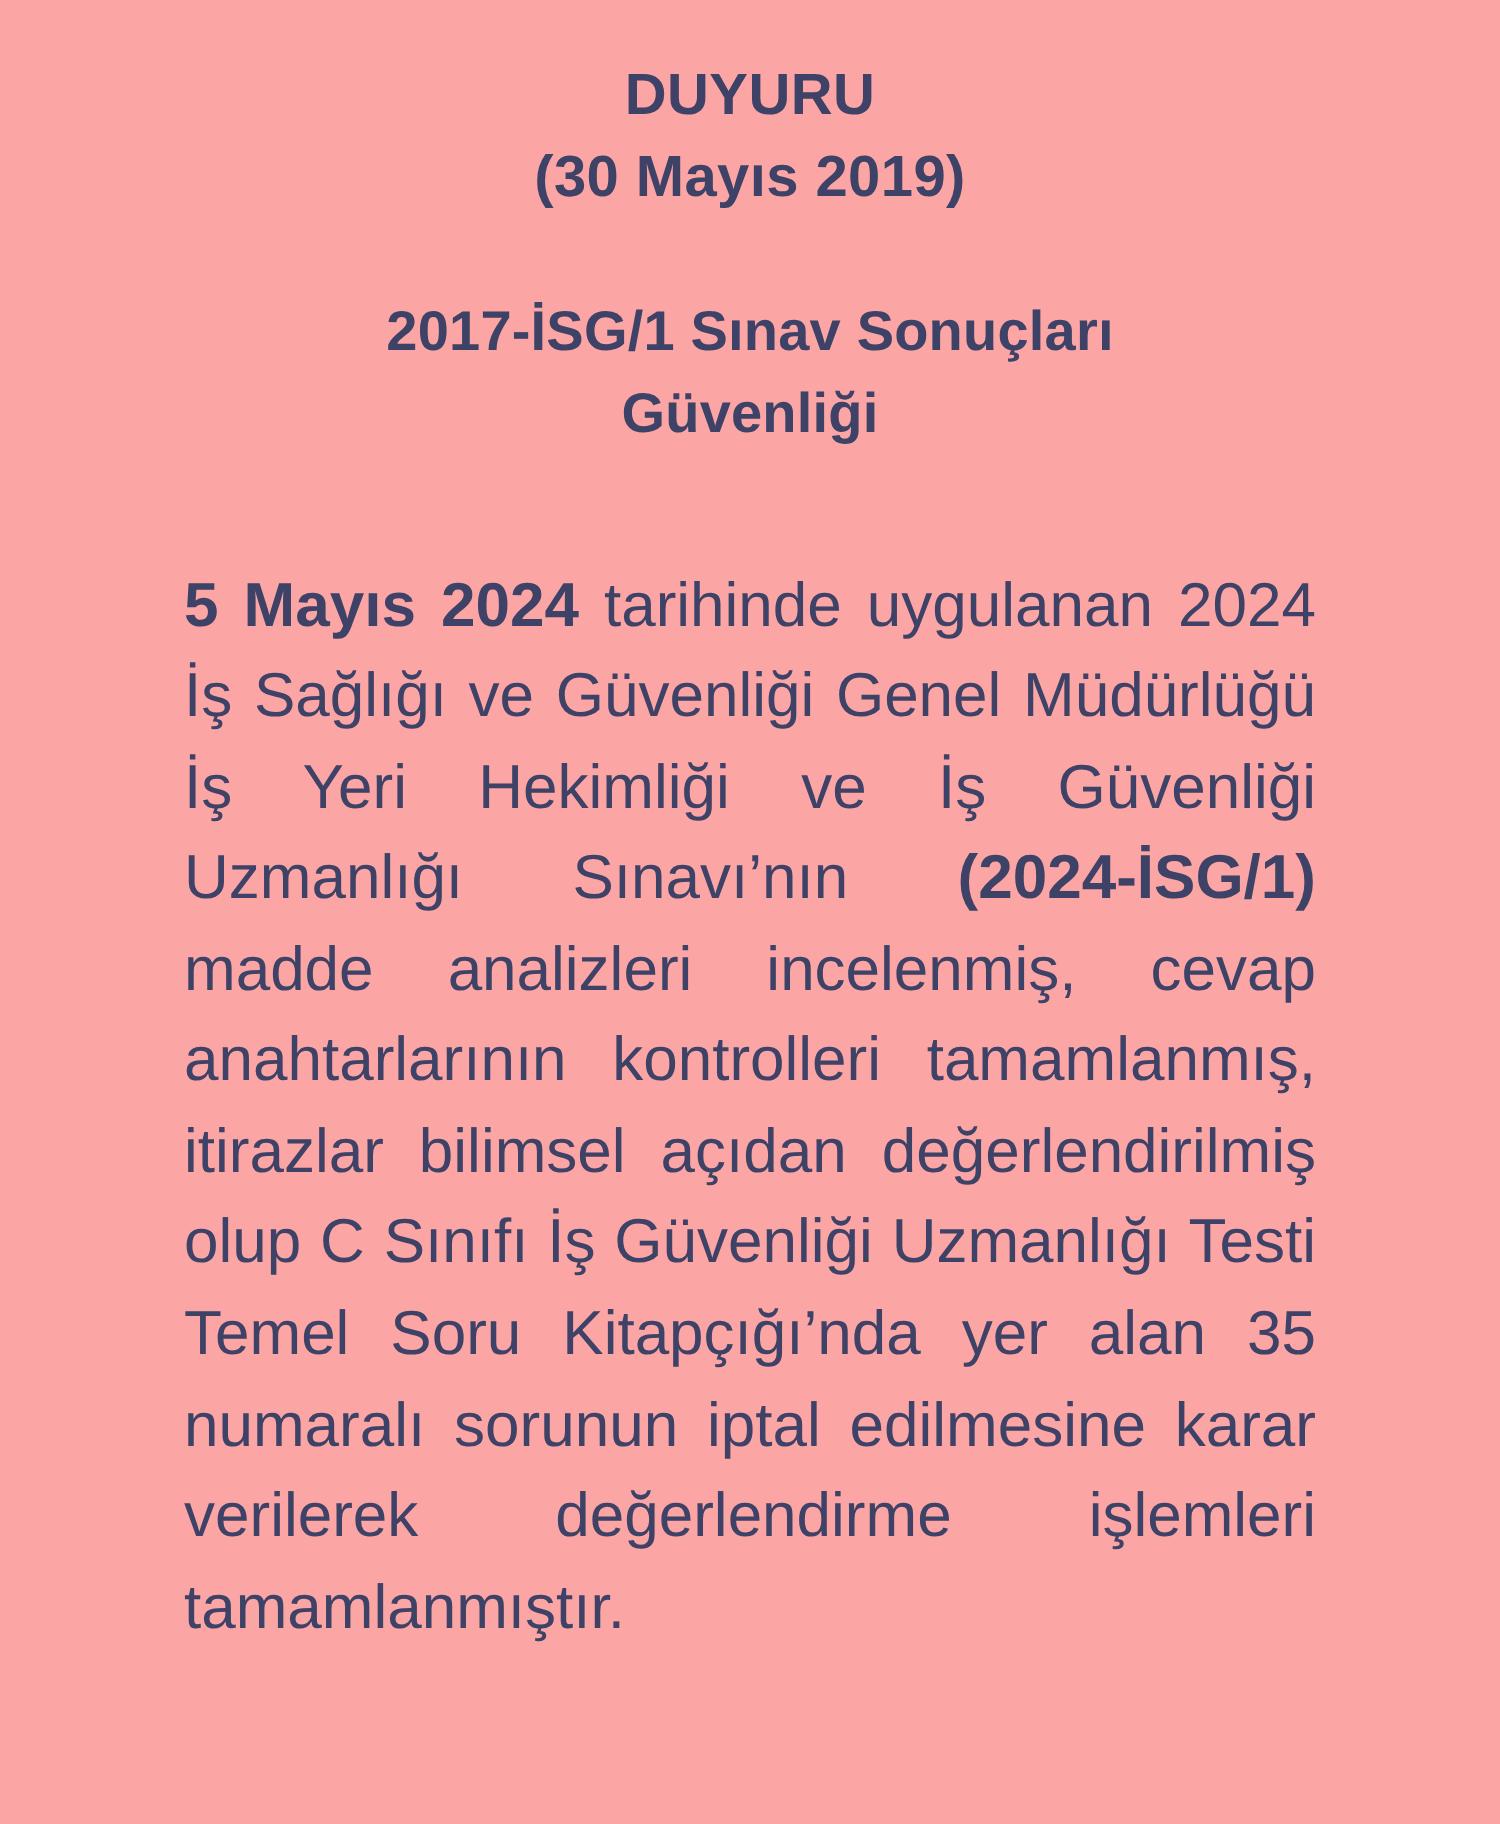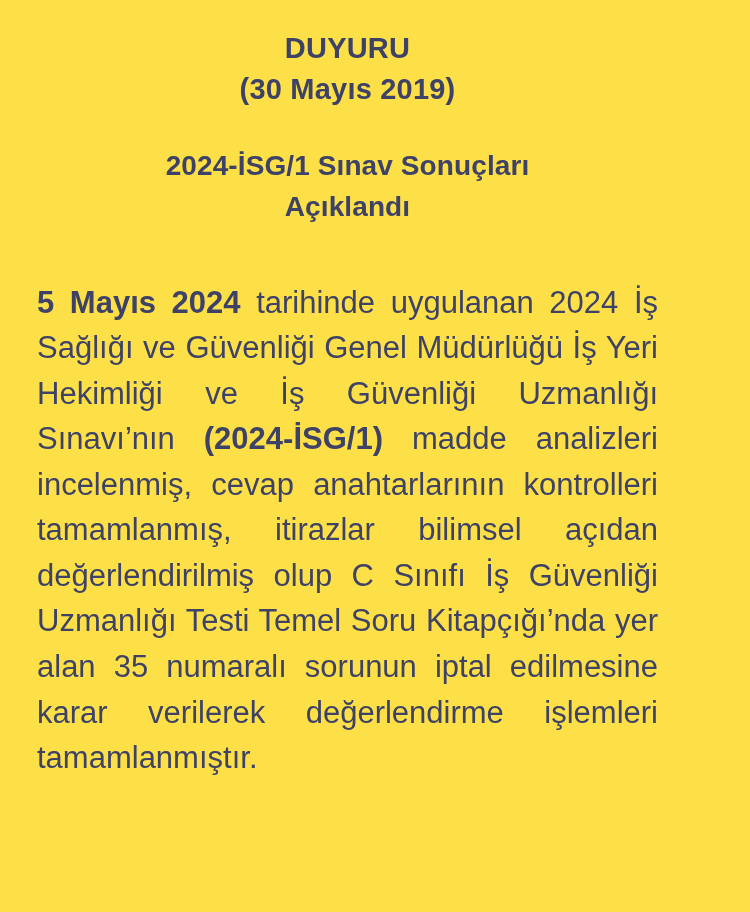--- a/index.html
+++ b/index.html
@@ -11,22 +11,22 @@
     height: 912px;
     background: #ffffff;
     font-family: "Liberation Sans", sans-serif;
     color: #3e4266;
     overflow: hidden;
   }
   .page {
     box-sizing: border-box;
     width: 750px;
     height: 912px;
-    padding: 28px 92px 0 37px;
-    background: #fde047;
+    padding: 28px 92px 0 92px;
+    background: #fca5a5;
   }
   .announce-header {
     text-align: center;
     font-weight: bold;
     font-size: 29px;
     line-height: 1.42;
     color: #3e4266;
     letter-spacing: 0.2px;
   }
   .announce-header .line2 {
@@ -64,19 +64,19 @@
 <body>
 
 <div class="page">
 
   <div class="announce-header">
     <span>DUYURU</span>
     <span class="line2">(30 Mayıs 2019)</span>
   </div>
 
   <div class="subtitle">
-    <span>2024-İSG/1 Sınav Sonuçları</span>
-    <span class="line2">Açıklandı</span>
+    <span>2017-İSG/1 Sınav Sonuçları</span>
+    <span class="line2">Güvenliği</span>
   </div>
 
   <div class="body-text"><b class="seg">5 Mayıs 2024</b><span class="seg"> tarihinde uygulanan 2024 İş Sağlığı ve Güvenliği Genel Müdürlüğü İş Yeri Hekimliği ve İş Güvenliği Uzmanlığı Sınavı’nın </span><b class="seg">(2024-İSG/1)</b><span class="seg"> madde analizleri incelenmiş, cevap anahtarlarının kontrolleri tamamlanmış, itirazlar bilimsel açıdan değerlendirilmiş olup C Sınıfı İş Güvenliği Uzmanlığı Testi Temel Soru Kitapçığı’nda yer alan 35 numaralı sorunun iptal edilmesine karar verilerek değerlendirme işlemleri tamamlanmıştır.</span></div>
 
 </div>
 
 </body></html>

